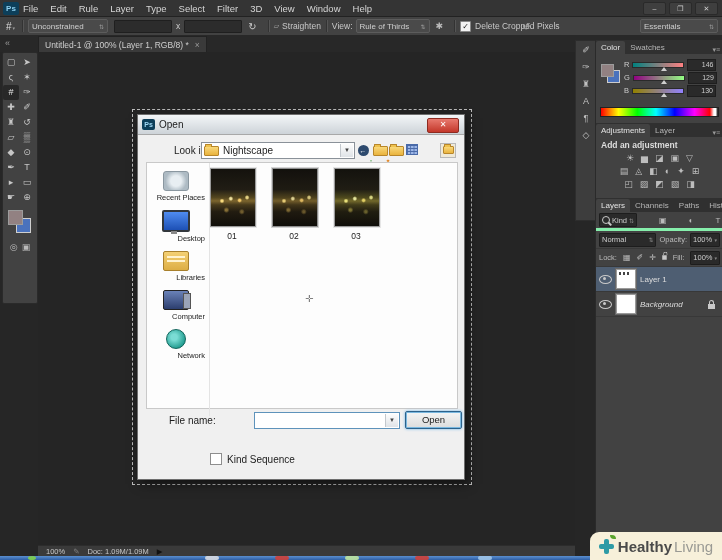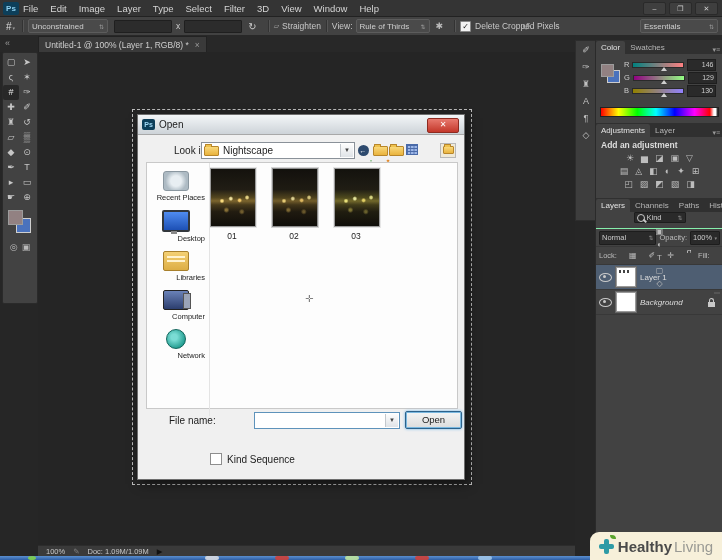--- a/index.html
+++ b/index.html
@@ -130,21 +130,21 @@
 </head>
 <body>
 
 <div id="app">
 
   <div class="abs titlebar row">
     <div class="pslogo">Ps</div>
     <div class="menu">
       <span>File</span>
       <span>Edit</span>
-      <span>Image</span>
+      <span>Rule</span>
       <span>Layer</span>
       <span>Type</span>
       <span>Select</span>
       <span>Filter</span>
       <span>3D</span>
       <span>View</span>
       <span>Window</span>
       <span>Help</span>
     </div>
     <div class="winbtns">
@@ -374,21 +374,21 @@
     </div>
 
     <div style="margin-top:7px;">
       <div class="ptabs">
         <div class="ptab act">Layers</div>
         <div class="ptab">Channels</div>
         <div class="ptab">Paths</div>
         <div class="ptab">History</div>
 
       </div>
-      <div class="row" style="height:16px;gap:4px;padding:0 3px;border-bottom:1px solid #86efac;flex-direction:column;">
+      <div class="row" style="height:16px;gap:22px;padding:0 3px;border-bottom:3px solid #86efac;">
         <div class="dkbox" style="width:46px;">
           <span class="mag"></span>
           <span>Kind</span>
           <span style="margin-left:auto;font-size:6px;color:#888;">⇅</span>
         </div>
         <span style="color:#bbb;font-size:8px;">▣</span>
         <span style="color:#bbb;font-size:8px;">◐</span>
         <span style="color:#bbb;font-size:8px;">T</span>
         <span style="color:#bbb;font-size:8px;">▢</span>
         <span style="color:#bbb;font-size:8px;">◇</span>
@@ -398,21 +398,21 @@
         <div class="dkbox" style="width:60px;">
           <span>Normal</span>
             <span style="margin-left:auto;font-size:6px;color:#888;">⇅</span>
         </div>
         <span style="color:#bbb;font-size:7.5px;">Opacity:</span>
         <div class="dkbox" style="width:28px;">
           <span>100%</span>
             <span style="margin-left:auto;font-size:5px;color:#888;">▾</span>
         </div>
       </div>
-      <div class="row" style="height:17px;gap:12px;padding:0 3px;border-bottom:1px solid #383838;">
+      <div class="row" style="height:17px;gap:6px;padding:0 3px;border-bottom:1px solid #383838;">
         <span style="color:#bbb;font-size:7.5px;">Lock:</span>
         <span style="color:#bbb;font-size:8px;">▦</span>
         <span style="color:#bbb;font-size:8px;">✐</span>
         <span style="color:#bbb;font-size:8px;">✛</span>
         <span class="lockicon" style="margin-top:0;transform:scale(.9);"></span>
         <span style="color:#bbb;font-size:7.5px;margin-left:auto;">Fill:</span>
         <div class="dkbox" style="width:28px;">
           <span>100%</span>
             <span style="margin-left:auto;font-size:5px;color:#888;">▾</span>
         </div>

